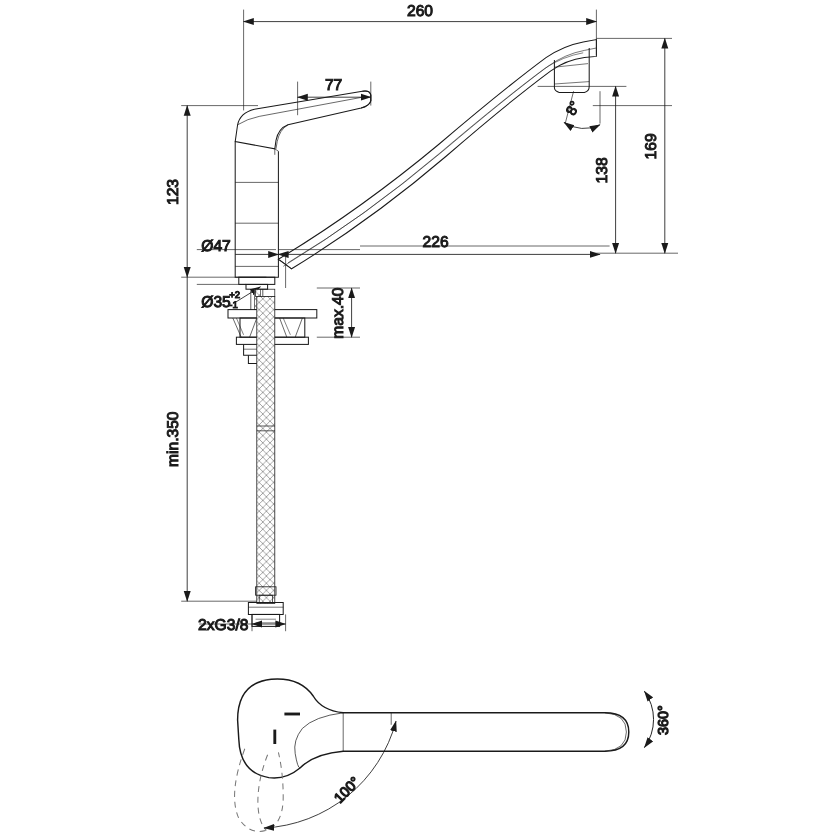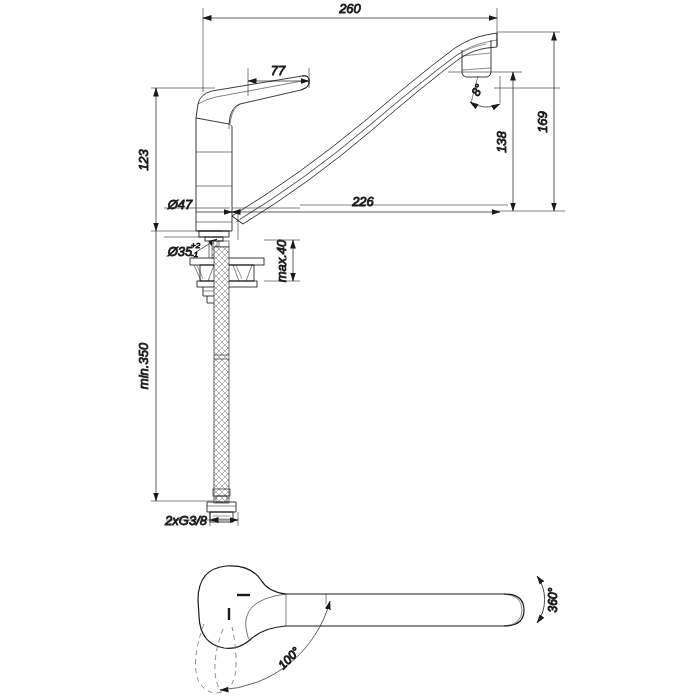--- a/index.html
+++ b/index.html
@@ -1,18 +1,18 @@
 <!DOCTYPE html>
 <html><head>
 <meta charset="utf-8">
 <style>
   html,body{margin:0;padding:0;background:#ffffff;}
   body{width:700px;height:700px;overflow:hidden;
        font-family:"Liberation Sans",sans-serif;}
-  #stage{position:relative;width:700px;height:700px;background:#fff;font-style:italic;}
+  #stage{position:relative;width:700px;height:700px;background:#fff;}
   svg{display:block;}
   .dimtxt{font-family:"Liberation Sans",sans-serif;font-size:13px;fill:#1a1a1a;}
   .dimtxt-sm{font-family:"Liberation Sans",sans-serif;font-size:8px;fill:#1a1a1a;}
   .dimtxt-deg{font-family:"Liberation Sans",sans-serif;font-size:12px;fill:#1a1a1a;}
 </style>
 </head>
 <body>
 
 <div id="stage">
 <svg width="700" height="700" viewBox="0 0 700 700">

